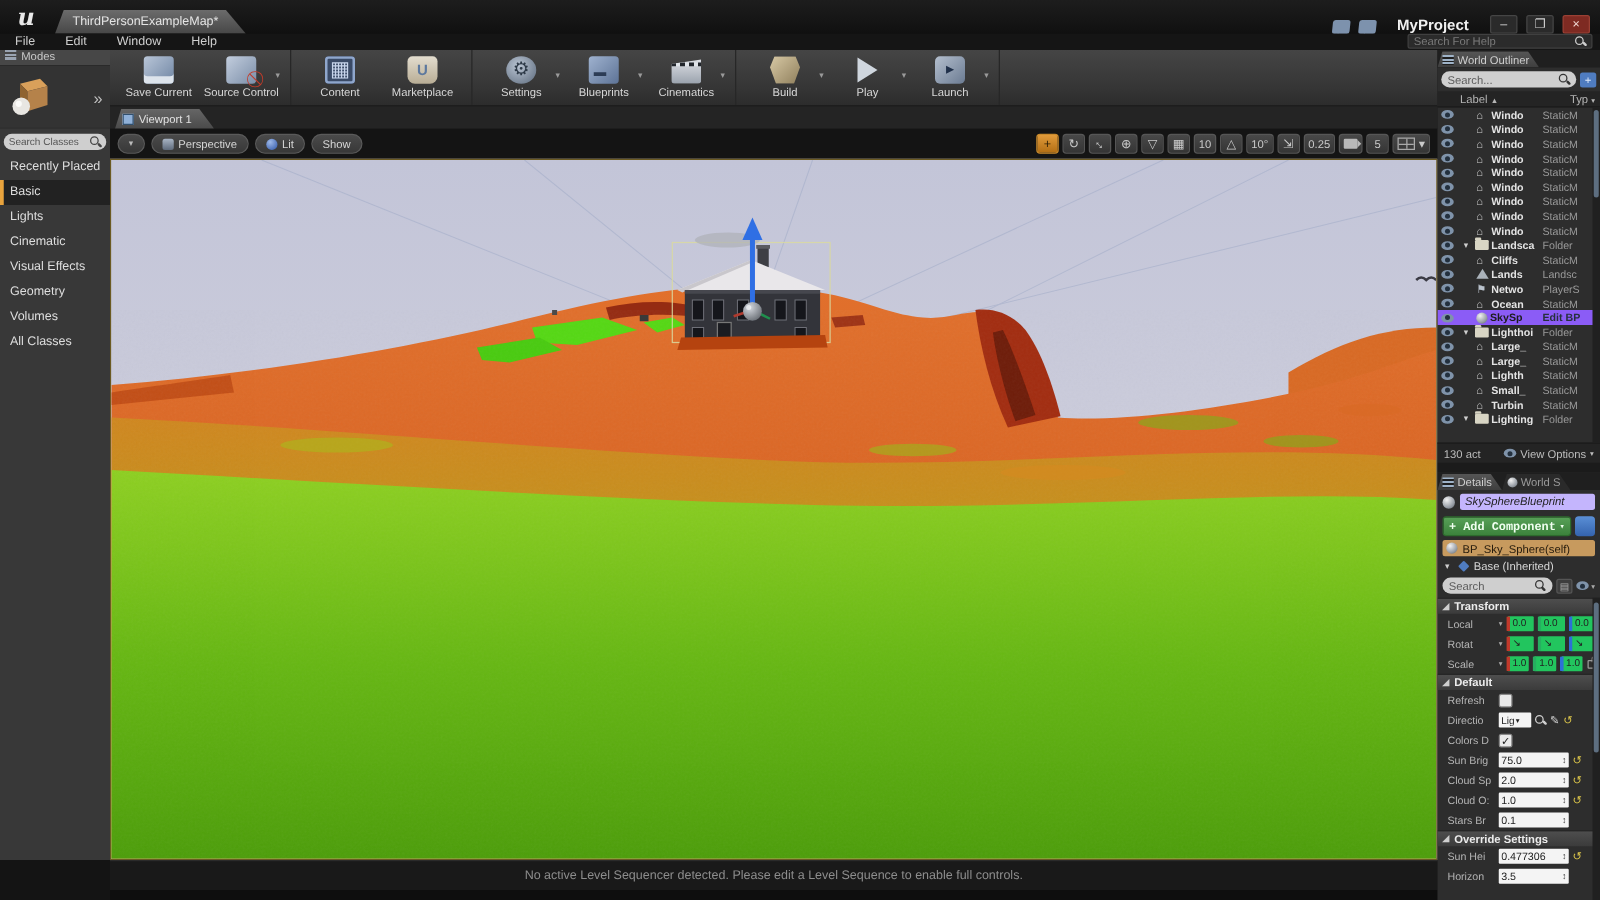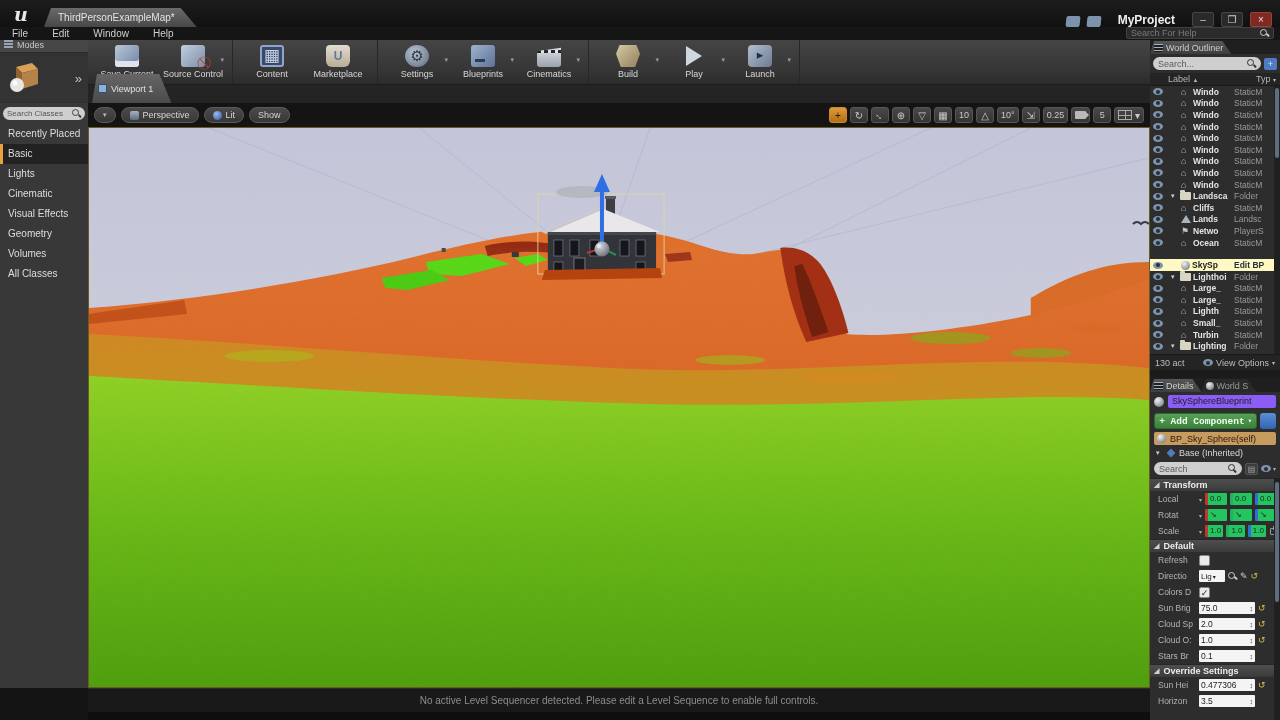--- a/index.html
+++ b/index.html
@@ -87,21 +87,21 @@
                   align-items:center; padding:0 4px; color:#555; font-size:8px; gap:2px; }
   .modes-search .lbl { flex:1 1 auto; white-space:nowrap; overflow:hidden; }
   .mode-item { height:20px; line-height:20px; font-size:10px; color:#dedede; padding-left:8px;
                position:relative; white-space:nowrap; }
   .mode-item.sel { background:#222; }
   .mode-item.sel::before { content:""; position:absolute; left:0; top:0; width:3px; height:100%; background:#e8a33d; }
 
   
   .center { position:absolute; left:88px; top:85px; width:1062px; height:635px; }
   .vp-tabbar { height:18px; background:#242424; display:flex; align-items:flex-end; }
-  .vp-tab { margin-left:4px; height:29px; padding:0 18px 0 6px; background:linear-gradient(#666,#4a4a4a);
+  .vp-tab { margin-left:4px; height:16px; padding:0 18px 0 6px; background:linear-gradient(#666,#4a4a4a);
             clip-path:polygon(5px 0, calc(100% - 12px) 0, 100% 100%, 0 100%);
             display:flex; align-items:center; gap:4px; font-size:9px; color:#e2e2e2; }
   .vp-tab .gicon { width:9px; height:9px; background:
       repeating-linear-gradient(90deg,#8fb0d8 0 2px,#3c5larger 2px 3px); background:#8fb0d8;
       box-shadow:inset 0 0 0 1px #32506e; }
   .vp-toolbar { height:24px; background:#141414; display:flex; align-items:center; padding:0 6px; gap:5px; }
   .vpill { height:16px; background:linear-gradient(#4a4a4a,#383838); border:1px solid #5a5a5a;
            border-radius:8px; color:#d6d6d6; font-size:9px; display:flex; align-items:center;
            padding:0 8px; gap:4px; }
   .vpill .tri { font-size:7px; color:#bbb; }
@@ -145,41 +145,41 @@
   .searchfield .lbl { flex:1 1 auto; white-space:nowrap; overflow:hidden; }
   .addfolder { width:13px; height:12px; background:#4f7cc0; border-radius:2px; color:#dce8fa;
                font-size:9px; line-height:12px; text-align:center; }
   .outl-colhead { height:13px; background:#242424; display:flex; align-items:center; color:#b5b5b5;
                   padding:0 4px 0 18px; flex:0 0 auto; border-bottom:1px solid #1a1a1a; }
   .outl-colhead .c1 { flex:1 1 auto; }
   .outl-rows { flex:0 0 auto; height:268px; overflow:hidden; position:relative; }
   .orow { height:11.6px; display:flex; align-items:center; gap:2px; padding-left:3px; white-space:nowrap; }
   .orow .lab { color:#e3e3e3; font-weight:bold; overflow:hidden; flex:1 1 auto; font-size:8.5px; }
   .orow .typ { width:46px; color:#9a9a9a; font-size:8.5px; overflow:hidden; flex:0 0 auto; }
-  .orow.sel { background:#fef9c3;margin-top:11px; }
+  .orow.sel { background:#8b5cf6; }
   .orow.sel .lab { color:#1c1c1c; }
   .orow.sel .typ { color:#26303c; font-weight:bold; }
   .exp { width:7px; color:#cfcfcf; font-size:7px; flex:0 0 auto; }
   .houseico { color:#c9c9c9; font-size:9px; width:10px; flex:0 0 auto; line-height:10px; }
   .folderico { width:11px; height:8px; background:#d8d5c4; border-radius:1px; position:relative; flex:0 0 auto; }
   .folderico::before { content:""; position:absolute; left:0; top:-2px; width:5px; height:2px; background:#d8d5c4; border-radius:1px 1px 0 0; }
   .landico { width:0; height:0; border-left:5px solid transparent; border-right:5px solid transparent;
              border-bottom:8px solid #aab2ba; flex:0 0 auto; }
   .playerico { color:#b9c2cc; font-size:9px; width:10px; flex:0 0 auto; }
   .outl-foot { height:16px; background:#242424; display:flex; align-items:center; gap:4px; padding:0 5px;
                color:#bdbdbd; flex:0 0 auto; border-top:1px solid #1a1a1a; }
   .outl-foot .vo { margin-left:auto; display:flex; align-items:center; gap:3px; }
   .scrollzone { position:absolute; right:0; top:0; width:6px; height:100%; background:#202020; }
   .thumb { position:absolute; right:1px; width:4px; background:#5d6e80; border-radius:2px; }
 
   .paneldiv { height:8px; background:#1b1b1b; flex:0 0 auto; }
 
   .det-name { display:flex; align-items:center; gap:4px; padding:3px 4px; flex:0 0 auto; }
-  .namefield { flex:1 1 auto; height:13px; background:#8b5cf6; border-radius:2px; color:#222;
-               font-size:9px; line-height:13px; padding:0 4px; white-space:nowrap; overflow:hidden; }
+  .namefield { flex:1 1 auto; height:13px; background:#c4b5fd; border-radius:2px; color:#222;
+               font-size:9px; line-height:13px; padding:0 4px; white-space:nowrap; overflow:hidden;font-style:italic; }
   .addcomp-row { display:flex; gap:3px; padding:2px 4px; flex:0 0 auto;font-family:Liberation Mono, monospace; }
   .addcomp { flex:1 1 auto; height:16px; background:linear-gradient(#57a057,#3c823c); border:1px solid #2d6b2d;
              border-radius:3px; color:#f0fff0; font-weight:bold; font-size:9.5px; display:flex;
              align-items:center; justify-content:center; gap:3px; }
   .editbp { width:16px; height:16px; background:linear-gradient(#5a8fd6,#3463ae); border-radius:3px; }
   .selfrow { margin:1px 4px; height:13px; background:#c79a5e; border-radius:2px; color:#241a0c;
              display:flex; align-items:center; gap:4px; padding:0 3px; font-size:9px; flex:0 0 auto; }
   .baserow { height:13px; display:flex; align-items:center; gap:4px; padding:0 6px; color:#d8d8d8; flex:0 0 auto; }
   .baseico { width:8px; height:8px; background:#4f7cc0; transform:rotate(45deg) scale(.8); border-radius:1px; }
   .det-search { display:flex; align-items:center; gap:3px; padding:3px 4px; flex:0 0 auto; }

